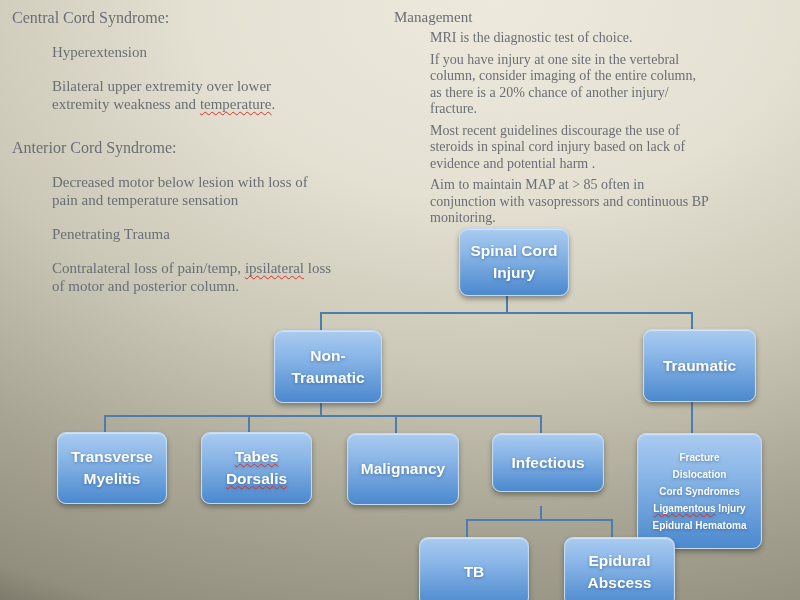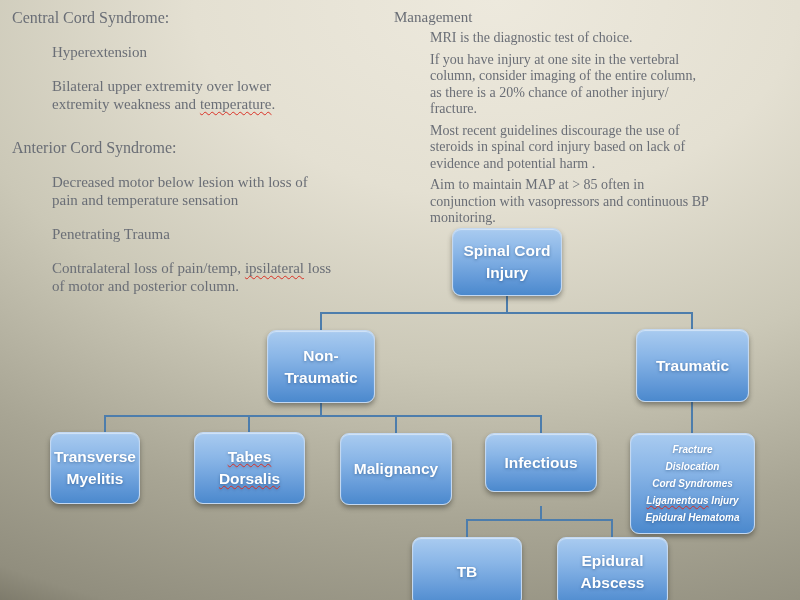--- a/index.html
+++ b/index.html
@@ -30,20 +30,21 @@
   .flowchart { position:absolute; left:0; top:0; width:800px; height:600px; }
   .node {
     position:absolute; border-radius:9px; box-sizing:border-box;
     background:linear-gradient(180deg,#a9cbf0 0%,#8ab6e7 36%,#6198d7 78%,#4b89cd 100%);
     border:1px solid #c3d8f1;
     box-shadow:0 3px 5px rgba(45,45,38,.45), inset 0 1px 1px rgba(255,255,255,.5);
     color:#fff; font-family:"Liberation Sans", sans-serif; font-weight:700;
     display:flex; align-items:center; justify-content:center; text-align:center;
     font-size:15.5px; line-height:22px;
     text-shadow:0 1px 3px rgba(25,65,115,.5);
+    margin-left:7px;
   }
   .node.small { font-size:10px; line-height:17px; }
   .node .sq { text-underline-offset:1px; }
   .conn { position:absolute; }
 </style>
 </head>
 <body>
 
 <div class="slide">
   <div class="text-block left" id="left-block">
@@ -81,33 +82,33 @@
       <div class="conn" style="left: 611px; top: 521px; width: 2px; height: 16px; background: rgb(77, 125, 172);"></div>
       <div class="node" style="left: 452px; top: 228px; width: 110px; height: 68px;">
         <div>Spinal Cord<br>Injury</div>
       </div>
       <div class="node" style="left: 267px; top: 330px; width: 108px; height: 73px;">
         <div>Non-<br>Traumatic</div>
       </div>
       <div class="node" style="left: 636px; top: 329px; width: 113px; height: 73px;">
         <div>Traumatic</div>
       </div>
-      <div class="node" style="left: 50px; top: 432px; width: 90px; height: 72px;">
+      <div class="node" style="left: 50px; top: 432px; width: 110px; height: 72px;">
         <div>Transverse<br>Myelitis</div>
       </div>
       <div class="node" style="left: 194px; top: 432px; width: 111px; height: 72px;">
         <div><span class="sq">Tabes</span><br><span class="sq">Dorsalis</span></div>
       </div>
       <div class="node" style="left: 340px; top: 433px; width: 112px; height: 72px;">
         <div>Malignancy</div>
       </div>
       <div class="node" style="left: 485px; top: 433px; width: 112px; height: 59px;">
         <div>Infectious</div>
       </div>
-      <div class="node small" style="left: 630px; top: 433px; width: 125px; height: 101px; font-style: italic;">
+      <div class="node small" style="left: 630px; top: 433px; width: 125px; height: 116px;">
         <div>Fracture<br>Dislocation<br>Cord Syndromes<br><span class="sq">Ligamentous</span> Injury<br>Epidural Hematoma</div>
       </div>
       <div class="node" style="left: 412px; top: 537px; width: 110px; height: 70px;">
         <div>TB</div>
       </div>
       <div class="node" style="left: 557px; top: 537px; width: 111px; height: 70px;">
         <div>Epidural<br>Abscess</div>
       </div>
     </div>
 </div>

